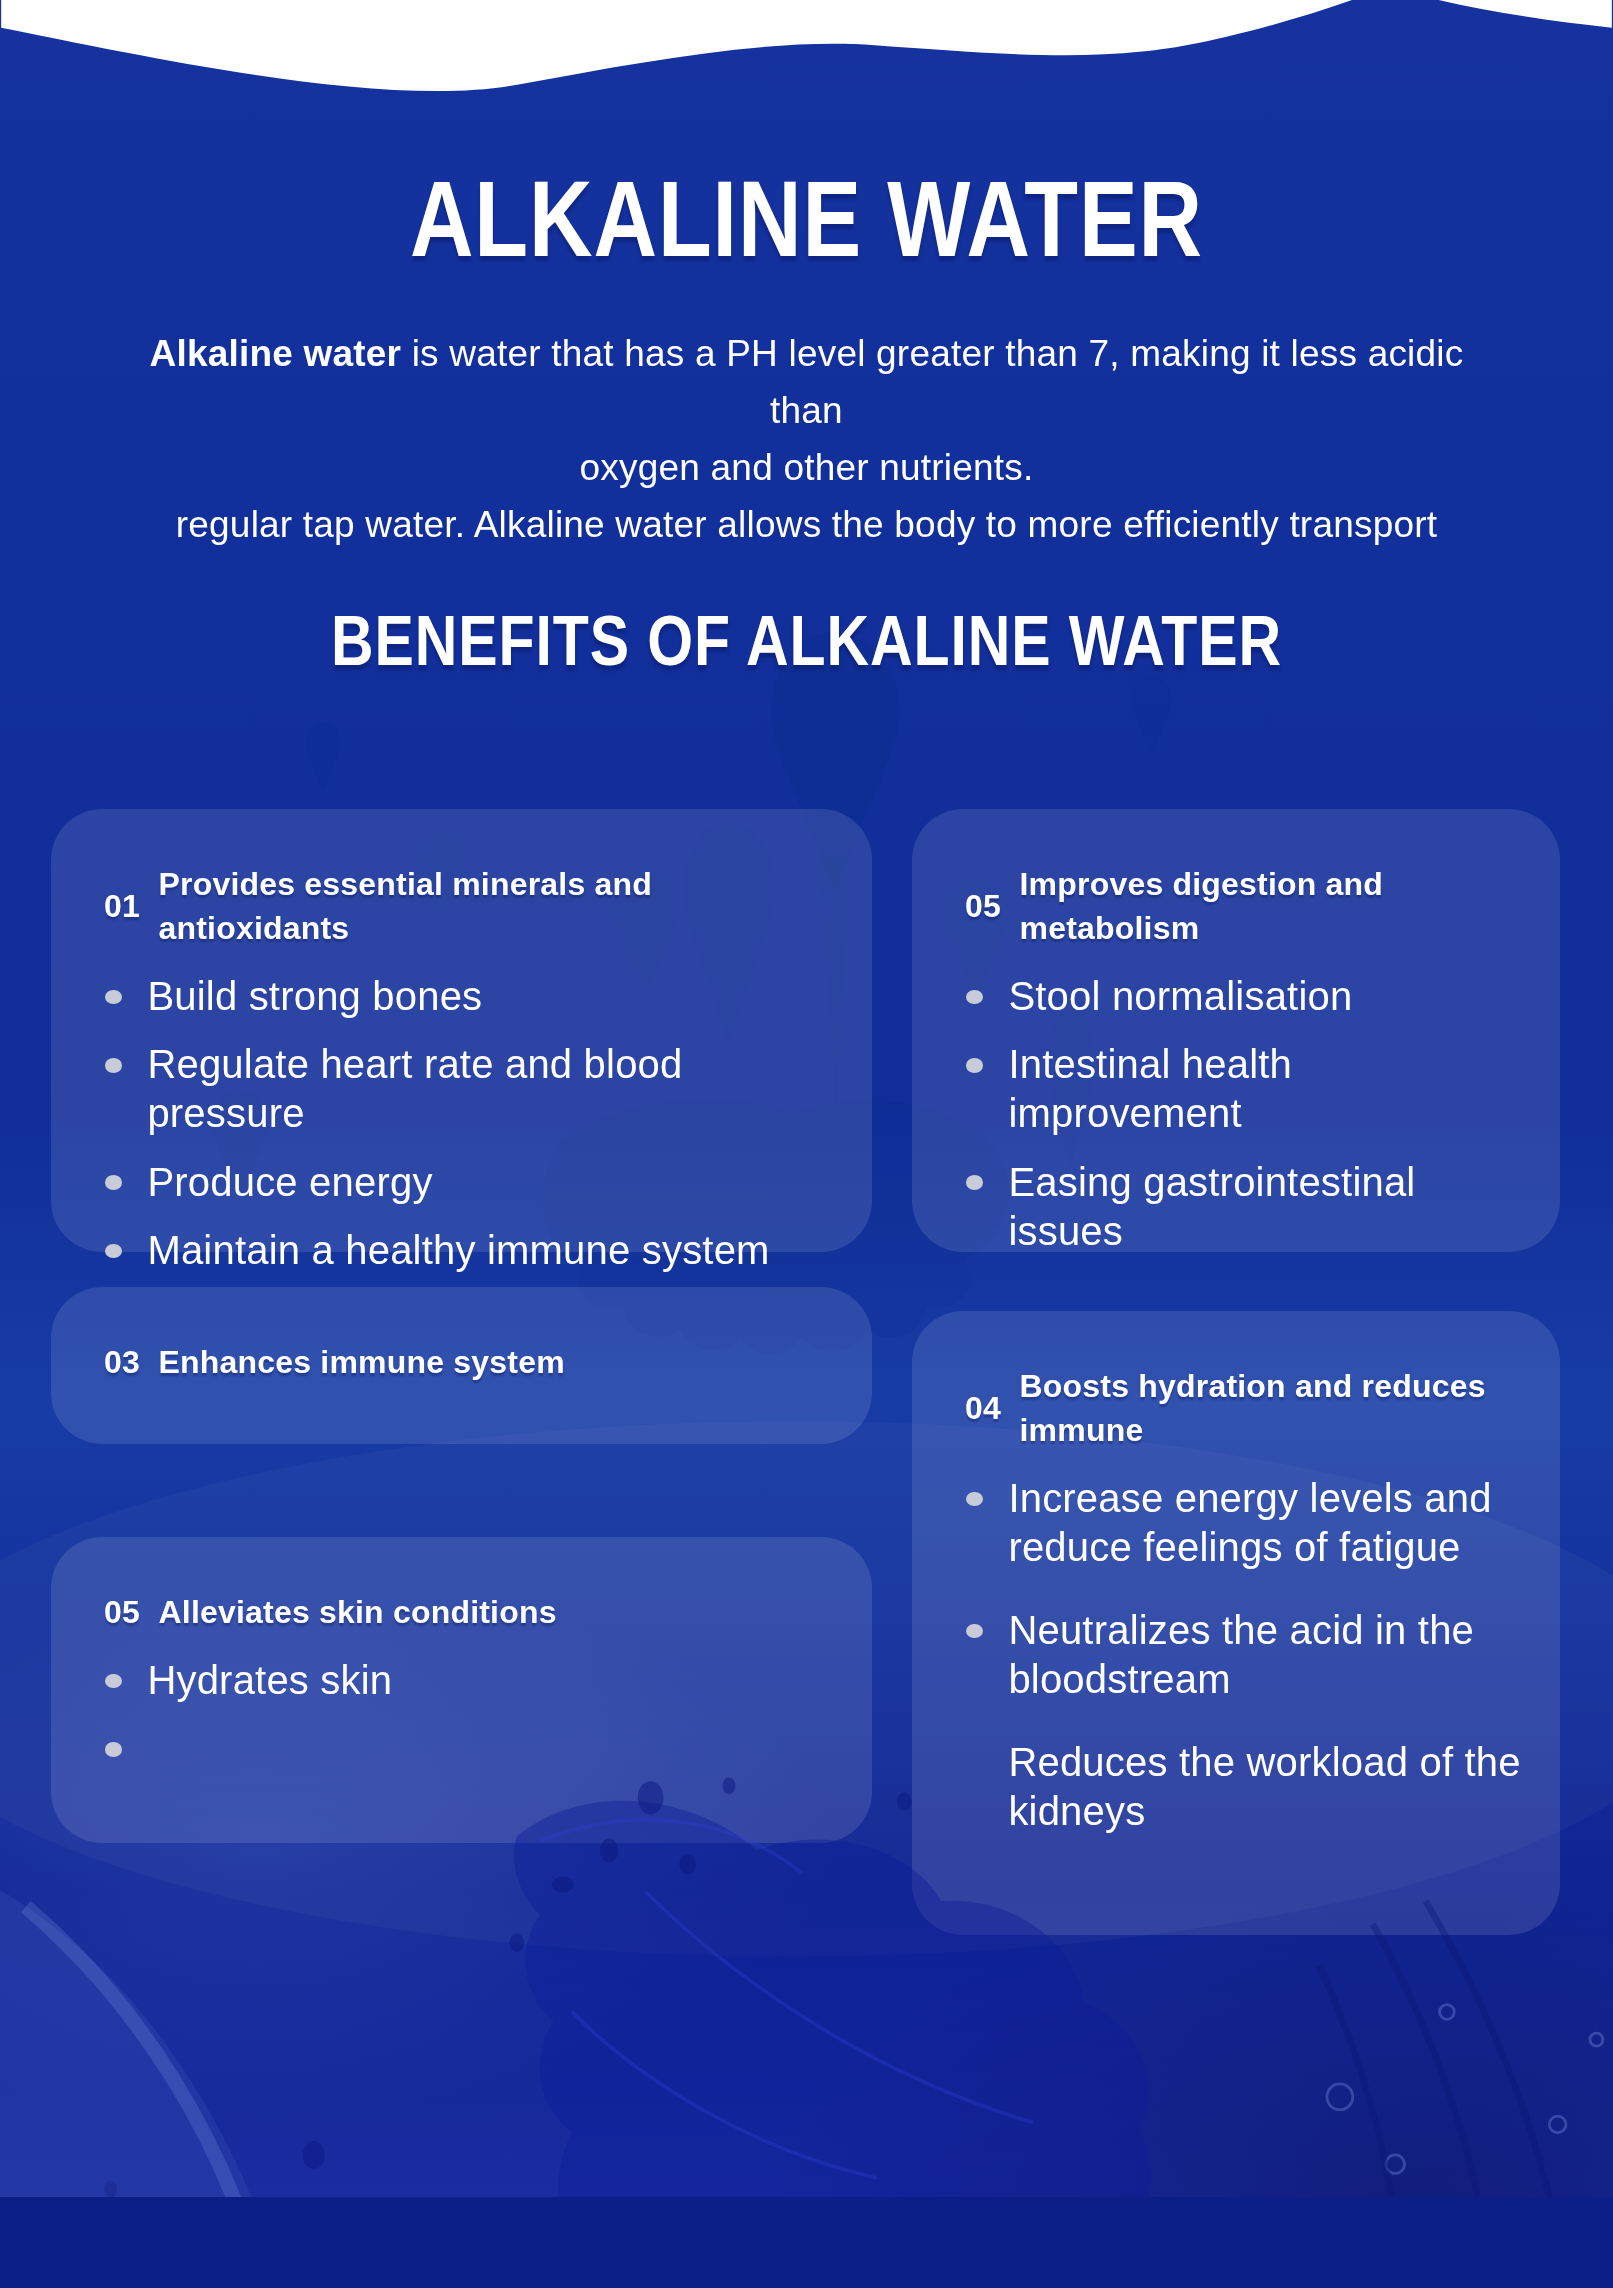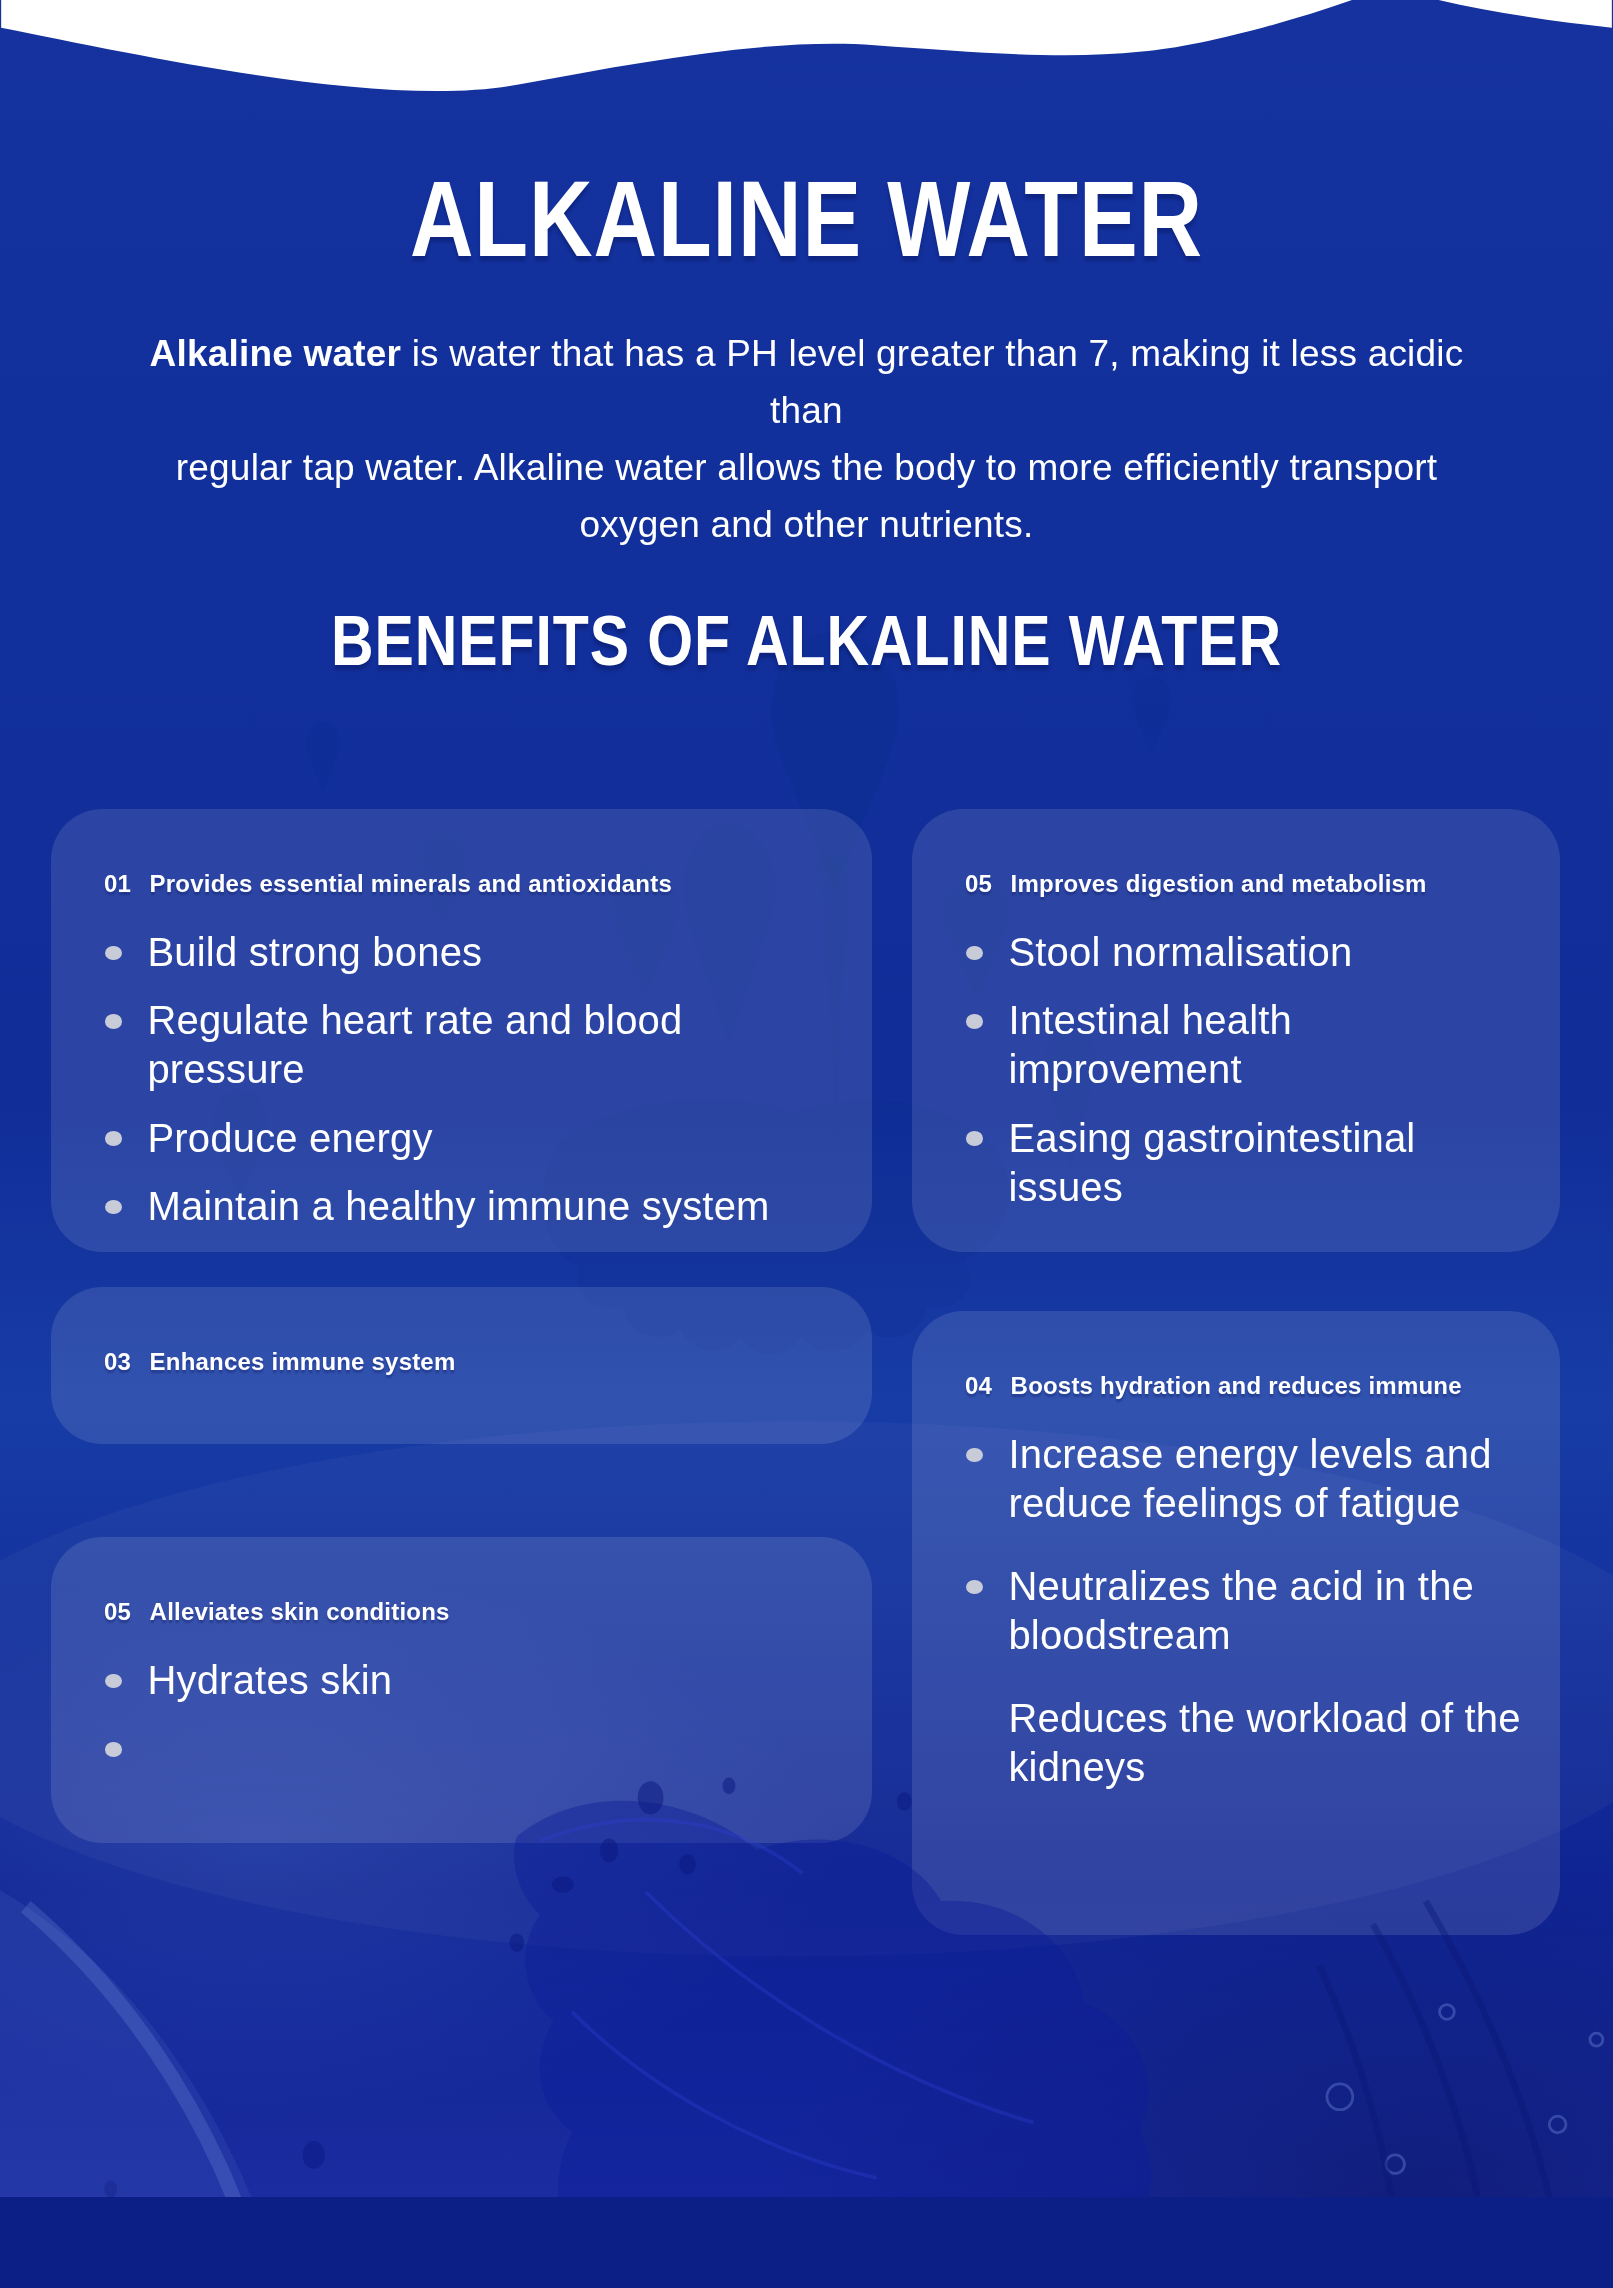--- a/index.html
+++ b/index.html
@@ -35,21 +35,21 @@
     position:absolute;background:rgba(255,255,255,0.115);
     border-radius:51px;box-sizing:border-box;padding:53px 33px 0 53px;
   }
   .c1{left:51px;top:809px;width:821px;height:443px}
   .c2{left:912px;top:809px;width:648px;height:443px}
   .c3{left:51px;top:1287px;width:821px;height:157px}
   .c4{left:912px;top:1311px;width:648px;height:624px;padding-right:4px}
   .c5{left:51px;top:1537px;width:821px;height:306px}
   .card-title{
     display:flex;align-items:center;margin:0;
-    font-size:24px;font-weight:700;line-height:44px;letter-spacing:0.2px;
+    font-size:32px;font-weight:700;line-height:44px;letter-spacing:0.2px;
     text-shadow:0 2.8px 1.8px rgba(6,16,80,0.30);
   }
   .card-title .num{flex:none;margin-right:18.5px;}
   .bullets{list-style:none;margin:22px 0 0;padding:0;font-size:40px;line-height:49px;letter-spacing:0.2px;font-weight:400;}
   .bullets li{display:flex;align-items:flex-start;margin-bottom:19.4px;}
   .c4 .bullets li{margin-bottom:34px;}
   .dot{flex:none;width:17.5px;height:14.8px;border-radius:50%;background:#C8CBD8;margin:17.5px 25px 0 0.9px;}
   .nodot .dot{visibility:hidden;}
 </style>
 </head>
@@ -79,22 +79,22 @@
 
   <svg class="layer" width="1613" height="129" viewBox="0 0 1748 140">
     <path fill="#FFFFFF" d="M0 30 C 170 64, 420 118, 560 92 C 700 66, 836 41, 948 49 C 1064 57, 1150 65, 1238 56 C 1290 52, 1380 30, 1466 0 L 0 0 Z
          M 1560 0 C 1620 14, 1690 24, 1748 30 L 1748 0 Z"></path>
   </svg>
 
   <h1 class="title">ALKALINE WATER</h1>
 
   <p class="intro">
     <span class="iline"><strong>Alkaline water</strong><span> is water that has a PH  level greater than 7, making it less acidic than</span></span>
+    <span class="iline">oxygen and other nutrients.</span>
     <span class="iline">regular tap water. Alkaline water allows the body to more efficiently transport</span>
-    <span class="iline">oxygen and other nutrients.</span>
   </p>
 
   <h2 class="benefits-heading">BENEFITS OF ALKALINE WATER</h2>
 
   <section class="card c1">
     <h3 class="card-title">
       <span class="num">01</span>
       <span class="ct">Provides essential minerals and antioxidants</span>
     </h3>
     <ul class="bullets">

